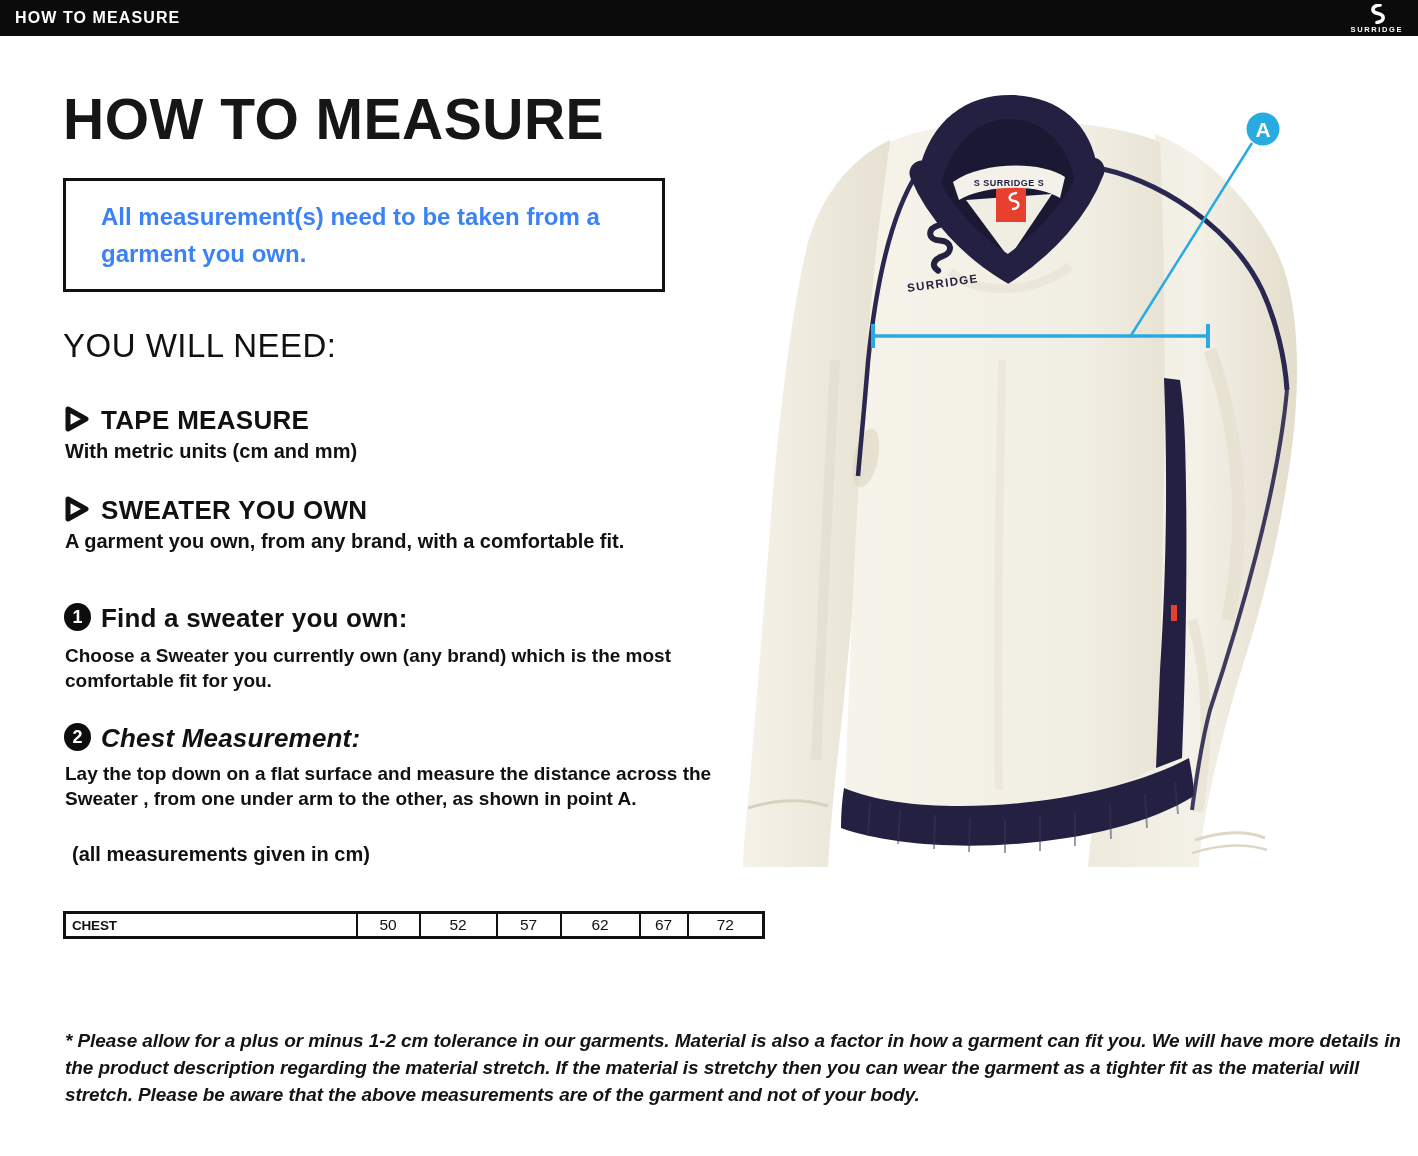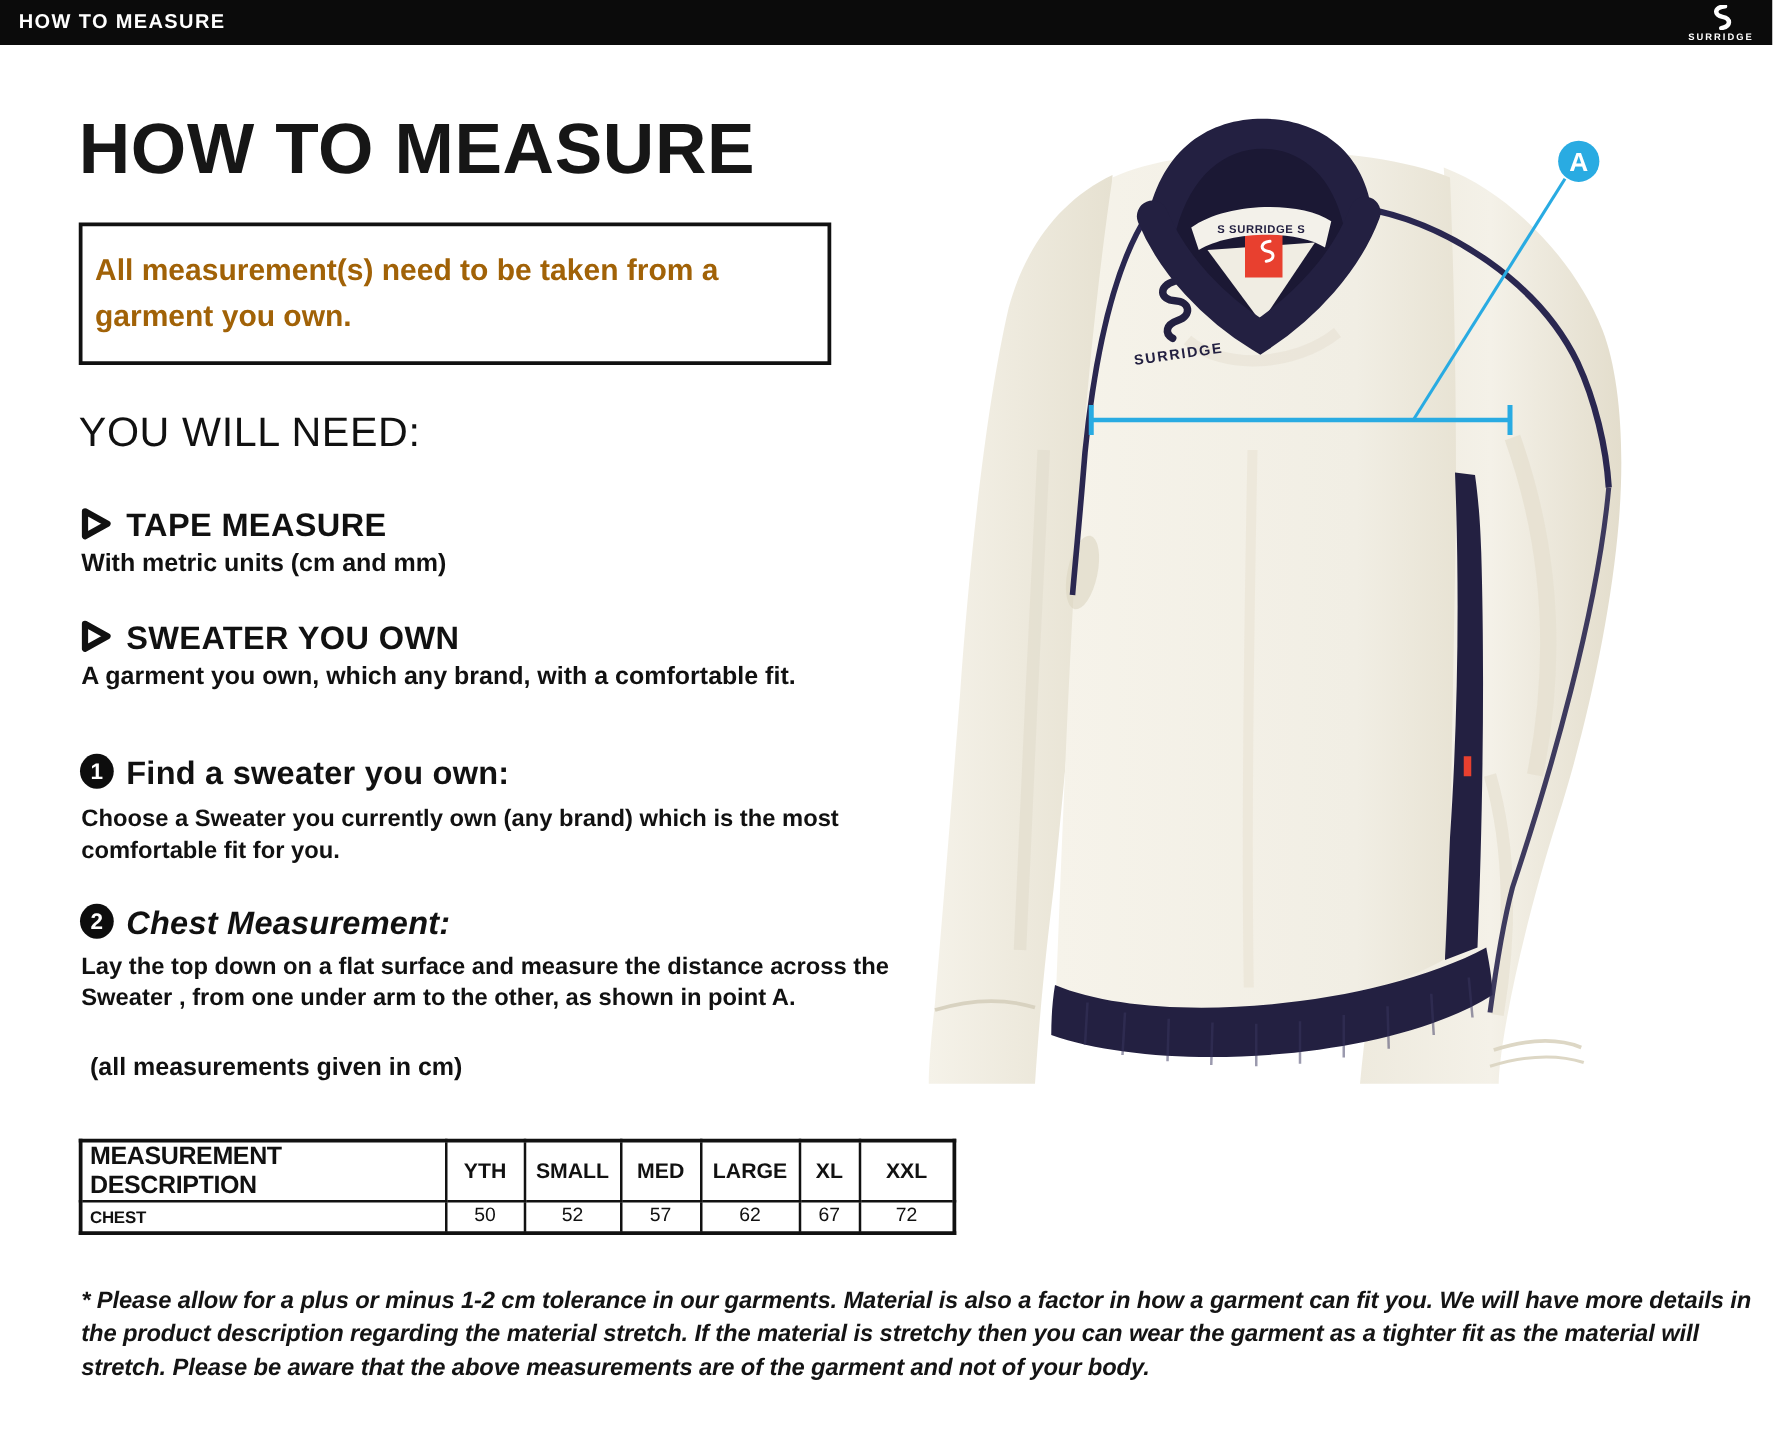--- a/index.html
+++ b/index.html
@@ -9,21 +9,21 @@
   
   .topbar { position:absolute; left:0; top:0; width:1418px; height:36px; background:#0b0b0b;
             display:flex; align-items:center; justify-content:space-between; padding:0 15px; }
   .topbar-title { color:#fff; font-size:16px; font-weight:700; letter-spacing:1.1px; }
   .topbar-logo { display:flex; flex-direction:column; align-items:center; gap:1px; margin-top:2px; }
   .topbar-logo .brand-text { color:#fff; font-size:7.5px; font-weight:700; letter-spacing:1.6px; }
 
   
   .h1 { position:absolute; left:63px; top:86px; font-size:57px; font-weight:800; letter-spacing:0.5px; color:#161616; }
   .notice-box { position:absolute; left:63px; top:178px; width:602px; border:3px solid #111;
-                padding:17px 10px; font-size:24px; font-weight:700; line-height:1.55; color:#a16207; }
+                padding:17px 35px; font-size:24px; font-weight:700; line-height:1.55; color:#3b82f6; }
   .need-heading { position:absolute; left:63px; top:327px; font-size:33px; font-weight:400; letter-spacing:0.5px; }
 
   .need-item-label { position:absolute; font-size:26px; font-weight:800; letter-spacing:0.3px; }
   .need-item-desc  { position:absolute; font-size:20px; font-weight:700; }
   .tri-icon { position:absolute; width:26px; height:26px; }
 
   .step-badge { position:absolute; width:27px; height:28px; background:#0d0d0d; border-radius:50%;
                 color:#fff; font-size:18px; font-weight:800; display:flex; align-items:center; justify-content:center; }
   .step-title { position:absolute; font-size:26px; font-weight:800; letter-spacing:0.2px; }
   .step-desc  { position:absolute; font-size:19px; font-weight:700; line-height:1.33; max-width:720px; }
@@ -68,21 +68,21 @@
 <svg class="tri-icon" style="left:64px; top:406px;" viewBox="0 0 26 26">
   <path d="M4,3 L22,13 L4,23 Z" fill="#fff" stroke="#111" stroke-width="5" stroke-linejoin="round"></path>
 </svg>
 <div class="need-item-label" style="left:101px; top:405px;">TAPE MEASURE</div>
 <div class="need-item-desc" style="left:65px; top:440px;">With metric units (cm and mm)</div>
 
 <svg class="tri-icon" style="left:64px; top:496px;" viewBox="0 0 26 26">
   <path d="M4,3 L22,13 L4,23 Z" fill="#fff" stroke="#111" stroke-width="5" stroke-linejoin="round"></path>
 </svg>
 <div class="need-item-label" style="left:101px; top:495px;">SWEATER YOU OWN</div>
-<div class="need-item-desc" style="left:65px; top:530px;">A garment you own, which any brand, with a comfortable fit.</div>
+<div class="need-item-desc" style="left:65px; top:530px;">A garment you own, from any brand, with a comfortable fit.</div>
 
 <div class="step-badge" style="left:64px; top:603px;">1</div>
 <div class="step-title" style="left:101px; top:603px;">Find a sweater you own:</div>
 <div class="step-desc" style="left:65px; top:643px; max-width:700px;">Choose a Sweater you currently own (any brand) which is the most comfortable fit for you.</div>
 
 <div class="step-badge" style="left:64px; top:723px;">2</div>
 <div class="step-title" style="left:101px; top:723px;font-style:italic;">Chest Measurement:</div>
 <div class="step-desc" style="left:65px; top:761px;">Lay the top down on a flat surface and measure the distance across the Sweater , from one under arm to the other, as shown in point A.</div>
 
 <div class="sizechart-row">
@@ -93,29 +93,20 @@
   <colgroup>
     <col style="width:292px">
       <col style="width:63px">
       <col style="width:77px">
     <col style="width:64px">
       <col style="width:79px">
       <col style="width:48px">
       <col style="width:76px">
   </colgroup>
   <tbody>
-      <tr>
-    <th class="desc-h">MEASUREMENT DESCRIPTION</th>
-    <th class="size-h">YTH</th>
-    <th class="size-h">SMALL</th>
-    <th class="size-h">MED</th>
-    <th class="size-h">LARGE</th>
-    <th class="size-h">XL</th>
-    <th class="size-h">XXL</th>
-  </tr>
   <tr>
     <td class="row-label">CHEST</td>
     <td class="val">50</td>
     <td class="val">52</td>
     <td class="val">57</td>
     <td class="val">62</td>
     <td class="val">67</td>
     <td class="val">72</td>
   </tr>
 </tbody>

